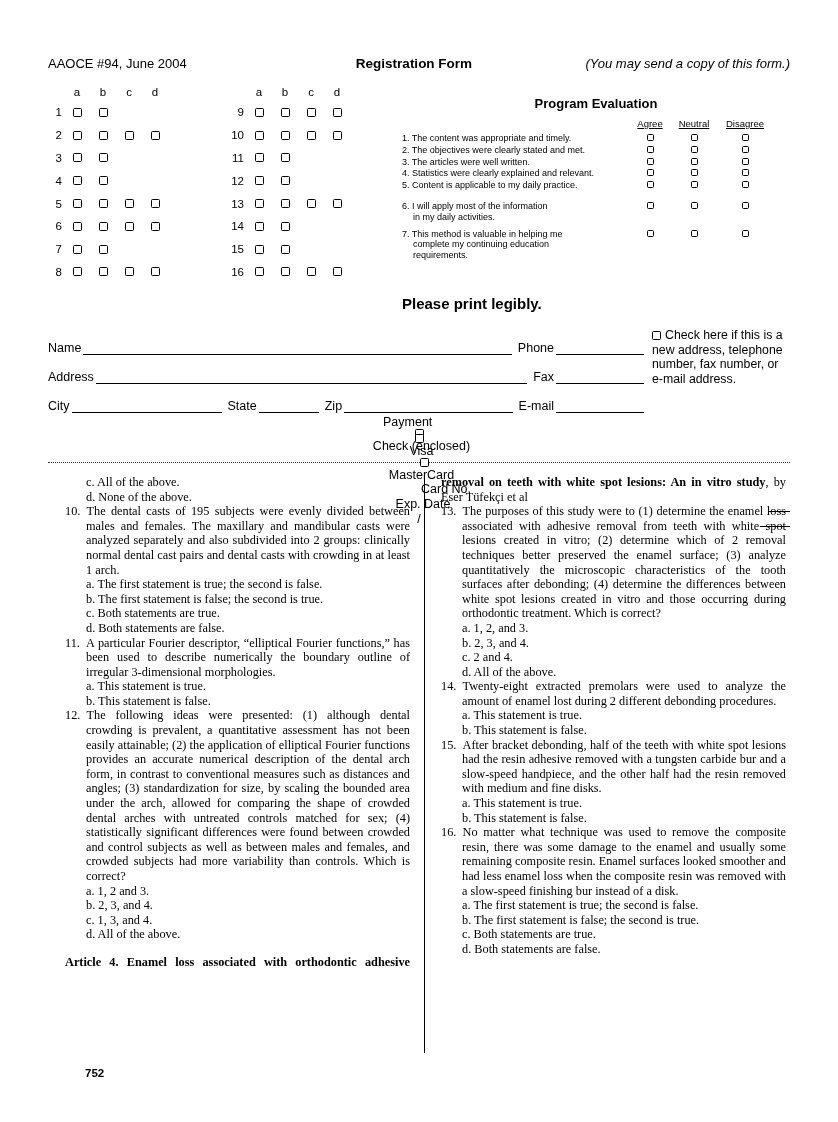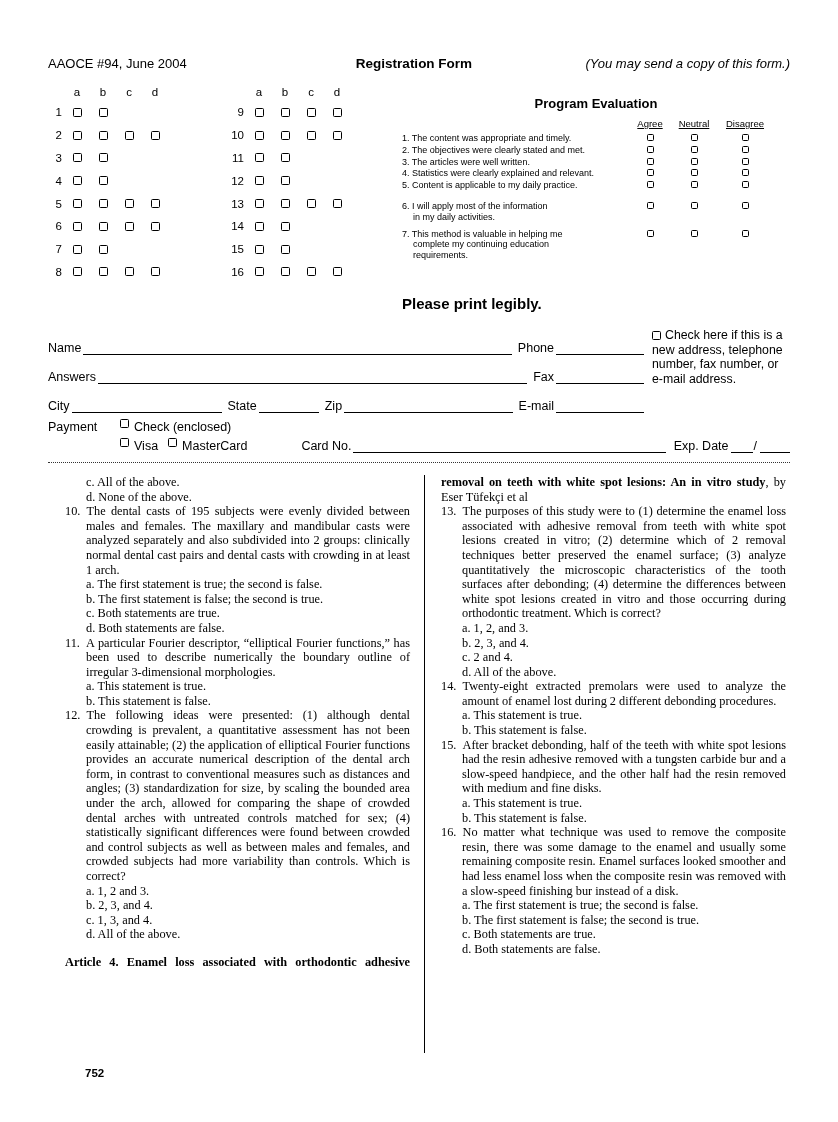--- a/index.html
+++ b/index.html
@@ -51,21 +51,21 @@
   .w150 { width:150px; }
   .w60 { width:60px; }
   .w22 { width:22px; }
   .w30 { width:30px; }
   .gap { margin-left:6px; }
   .note { width:138px; margin-left:8px; font-size:12.3px; line-height:14.6px; padding-top:2px; }
   .note .checkbox { vertical-align:-1px; margin-right:4px; }
 
   
   .payment { font-size:12.5px; margin-top:2px; }
-  .pay-row { display:flex; align-items:flex-end; height:19px; }
+  .pay-row { display:flex; align-items:center; height:19px;flex-direction:column; }
   .pay-row .checkbox { align-self:center; margin-bottom:1px; }
   .pay-label { width:72px; }
   .pay-indent { width:72px; }
   .pay-opt { margin-left:5px; }
   .mc { margin-left:10px; }
   .cardno-label { margin-left:54px; }
   .exp-label { margin-left:8px; }
   .slash { margin:0 1px; }
 
   .dotted { margin-top:9px; border-top:1.5px dotted #333; height:0; }
@@ -446,21 +446,21 @@
 
   <div class="contact">
     <div class="contact-fields">
       <div class="field-row">
         <span>Name</span>
         <span class="line fill"></span>
         <span class="gap">Phone</span>
         <span class="line w88"></span>
       </div>
       <div class="field-row">
-        <span>Answers</span>
+        <span>Address</span>
         <span class="line fill"></span>
         <span class="gap">Fax</span>
         <span class="line w88"></span>
       </div>
       <div class="field-row">
         <span>City</span>
         <span class="line w150"></span>
         <span class="gap">State</span>
         <span class="line w60"></span>
         <span class="gap">Zip</span>

